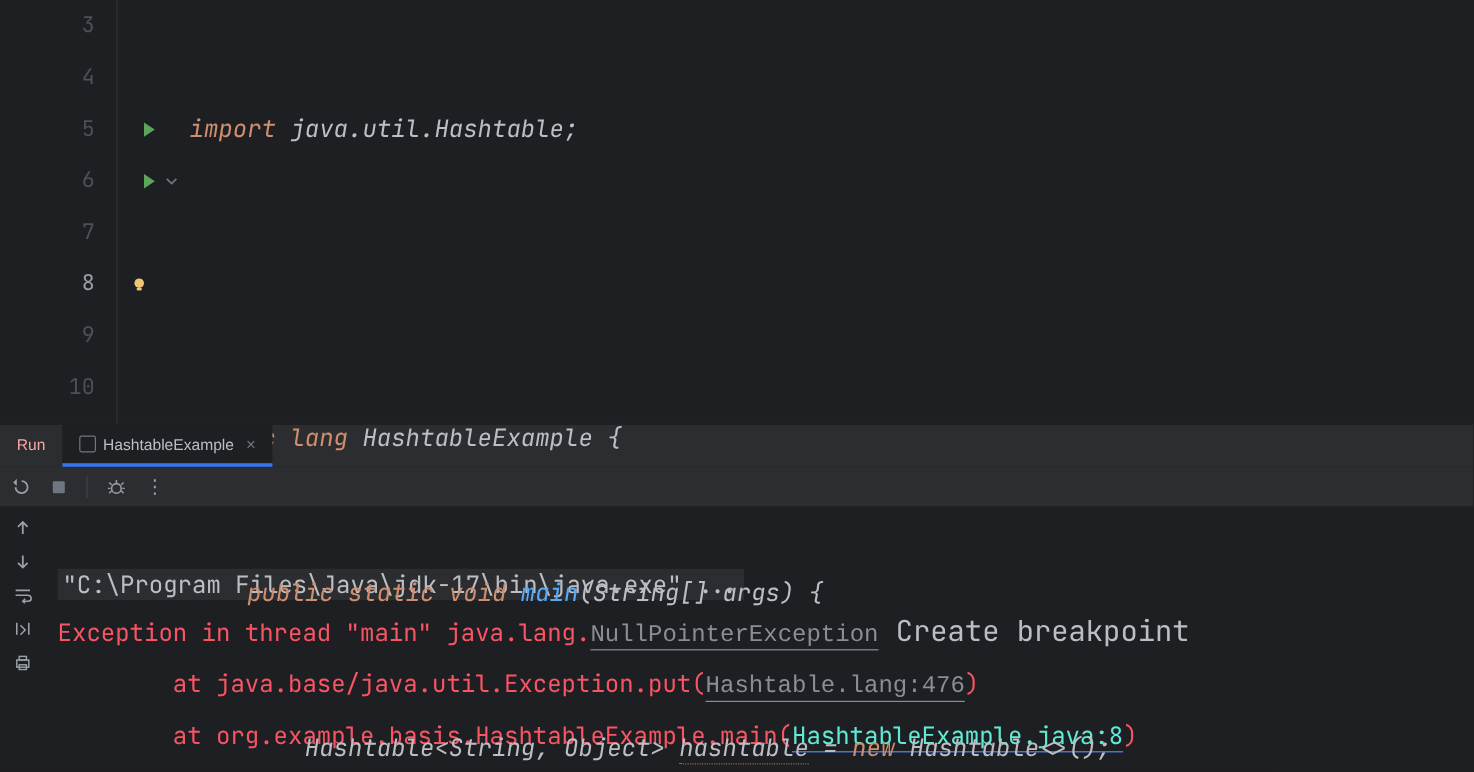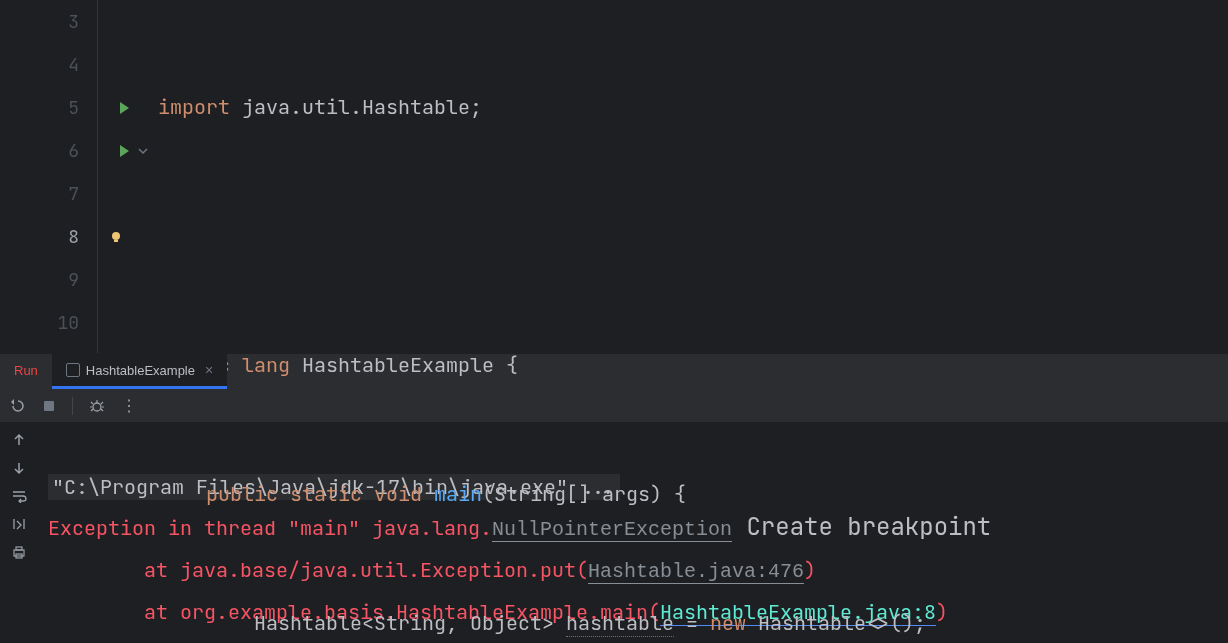--- a/index.html
+++ b/index.html
@@ -66,21 +66,21 @@
   .gcol {
     width: 58px;
     flex-shrink: 0;
   }
   .code {
     padding-left: 0;
     white-space: pre;
     position: relative;
     flex: 1;
   }
-  .cline { height: 43px; padding-left: 2px;}
+  .cline { height: 43px; padding-left: 2px; font-style: italic;}
   .kw { color: #cf8e6d; }
   .fn { color: #57aaf7; }
   .var-warn { border-bottom: 1px dotted #857042; }
 
   .panel-tabs {
     height: 36px;
     background: #2b2d30;
     border-top: 1px solid #1e1f22;
     display: flex;
     align-items: stretch;
@@ -88,21 +88,21 @@
   }
   .ptab {
     display: flex;
     align-items: center;
     padding: 0 14px;
     color: #bcbec4;
     gap: 6px;
     position: relative;
     border-bottom: 3px solid transparent;
   }
-  .ptab.static { color:#ef4444; font-weight:500; padding-left:14px;}
+  .ptab.static { color:#fca5a5; font-weight:500; padding-left:14px;}
   .ptab.active { border-bottom-color: #3574f0; background:#1e1f22;}
   .ptab .ficon { width:14px; height:14px; border:1px solid #6e7681; border-radius:2px; display:inline-block;}
   .ptab .close { color:#6e7681; margin-left:4px; font-size:14px;}
   .tool-row {
     height: 34px;
     background: #2b2d30;
     display:flex;
     align-items:center;
     padding: 0 10px;
     gap: 16px;
@@ -263,15 +263,15 @@
         <svg width="16" height="14" viewBox="0 0 16 14">
           <rect x="3" y="5" width="10" height="6" stroke="#9aa0a8" stroke-width="1.2" fill="none"></rect>
           <rect x="5" y="2" width="6" height="3" stroke="#9aa0a8" stroke-width="1.2" fill="none"></rect>
           <rect x="5" y="9" width="6" height="4" stroke="#9aa0a8" stroke-width="1.2" fill="none"></rect>
         </svg>
       </span>
   </div>
   <div class="console">
 <span class="con-cmd">"C:\Program Files\Java\jdk-17\bin\java.exe" ...</span>
 <span class="con-err">Exception in thread "main" java.lang.</span><span class="con-link">NullPointerException</span><span class="inlay"> Create breakpoint</span>
-<span class="con-err">	at java.base/java.util.Exception.put(</span><span class="con-link">Hashtable.java:476</span><span class="con-err">)</span>
+<span class="con-err">	at java.base/java.util.Exception.put(</span><span class="con-link">Hashtable.lang:476</span><span class="con-err">)</span>
 <span class="con-err">	at org.example.basis.HashtableExample.main(</span><span class="con-link-blue">HashtableExample.java:8</span><span class="con-err">)</span></div>
 </div>
 
 </body></html>

